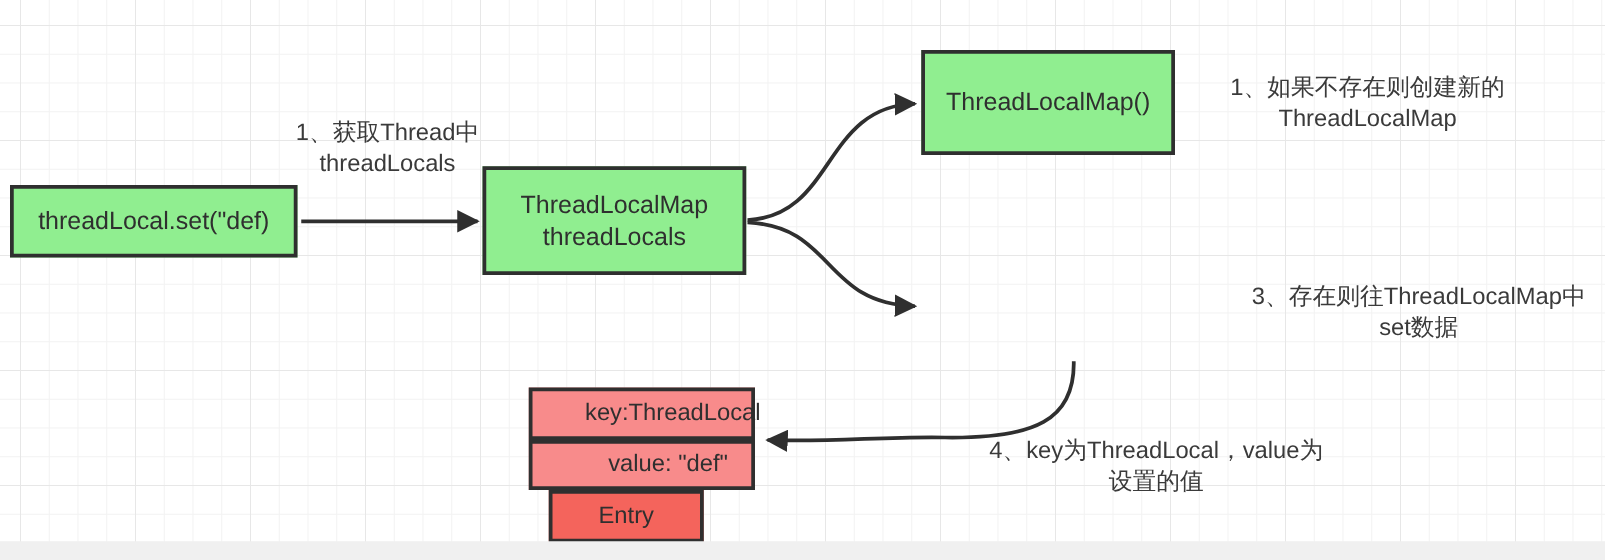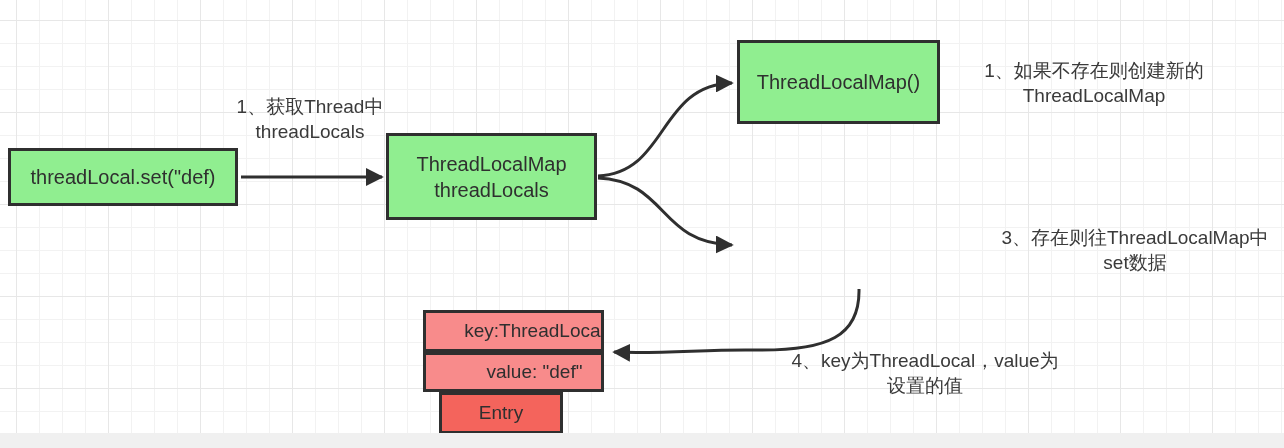--- a/index.html
+++ b/index.html
@@ -18,21 +18,21 @@
     background-position:16px 20px,16px 20px,16px 20px,16px 20px;
   }
   .canvas-edge{
     position:absolute;left:0;top:433px;width:1284px;height:15px;
     background:#f0f0f0;
   }
   .node{
     position:absolute;
     box-sizing:border-box;
     border:3px solid #2f2f2f;
-    display:flex;align-items:center;justify-content:center;
+    display:flex;justify-content:center;
     flex-direction:column;
     text-align:center;
     color:#2f2f2f;
     font-size:20px;
     line-height:26px;
   }
   .green{background:#90ee90;}
   .pink{background:#f88b8b;padding-left:42px;}
   .red{background:#f4645c;}
   .node-start{left:8px;top:148px;width:230px;height:58px;}

